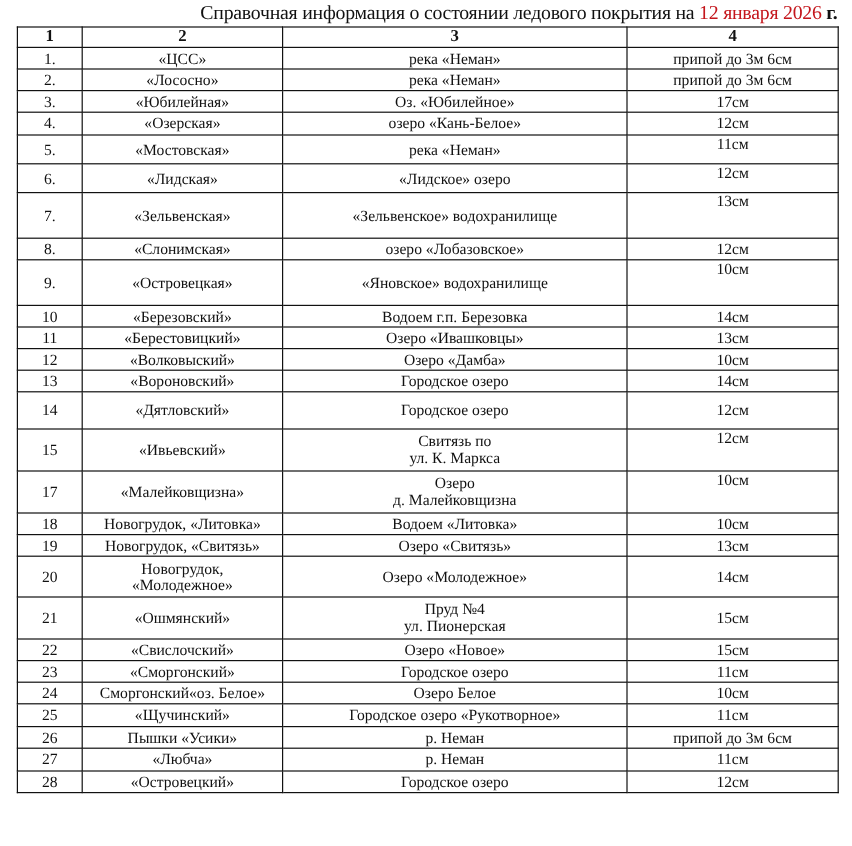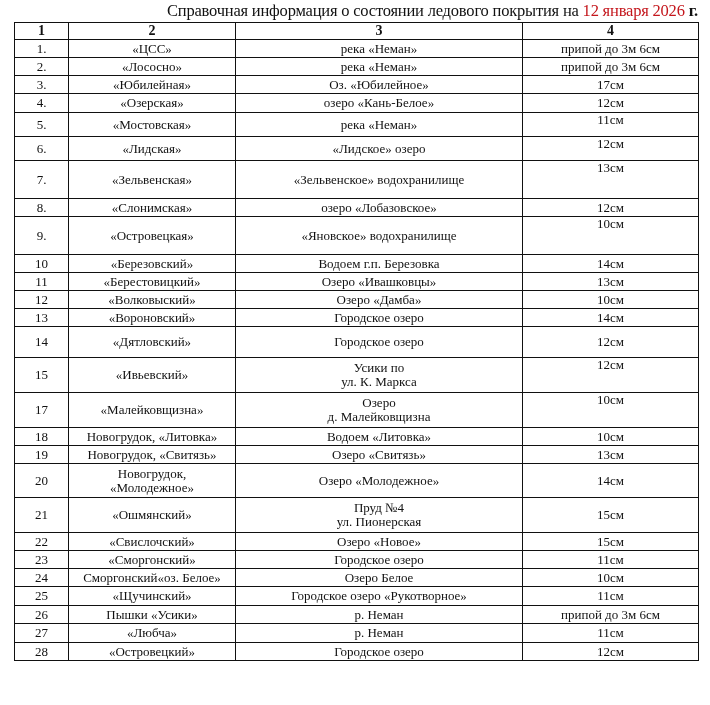--- a/index.html
+++ b/index.html
@@ -249,21 +249,21 @@
         </td>
       </tr>
       <tr style="height: 35px;">
         <td>
           <span class="line">15</span>
         </td>
         <td>
           <span class="line">«Ивьевский»</span>
         </td>
         <td>
-          <span class="line">Усики по</span>
+          <span class="line">Свитязь по</span>
           <span class="line">ул. К. Маркса</span>
         </td>
         <td class="thick">
           <span class="line">12см</span>
         </td>
       </tr>
       <tr style="height: 35px;">
         <td>
           <span class="line">17</span>
         </td>

